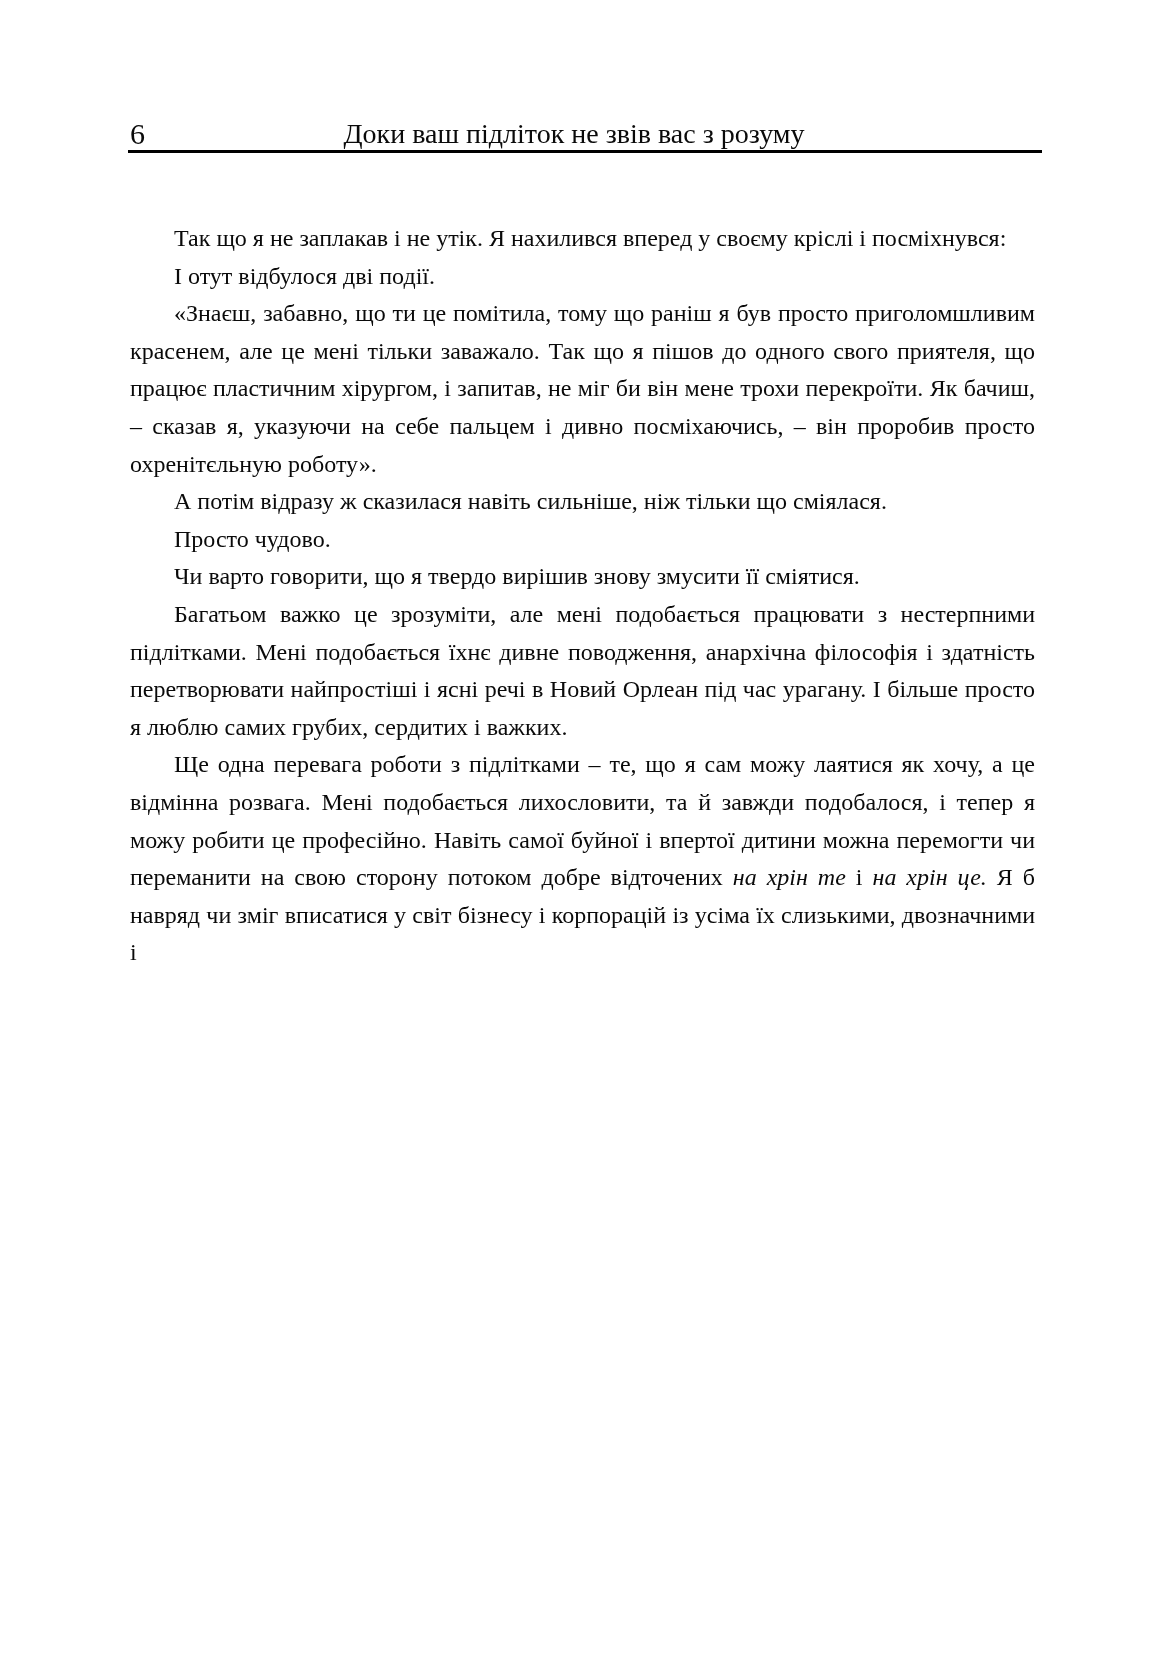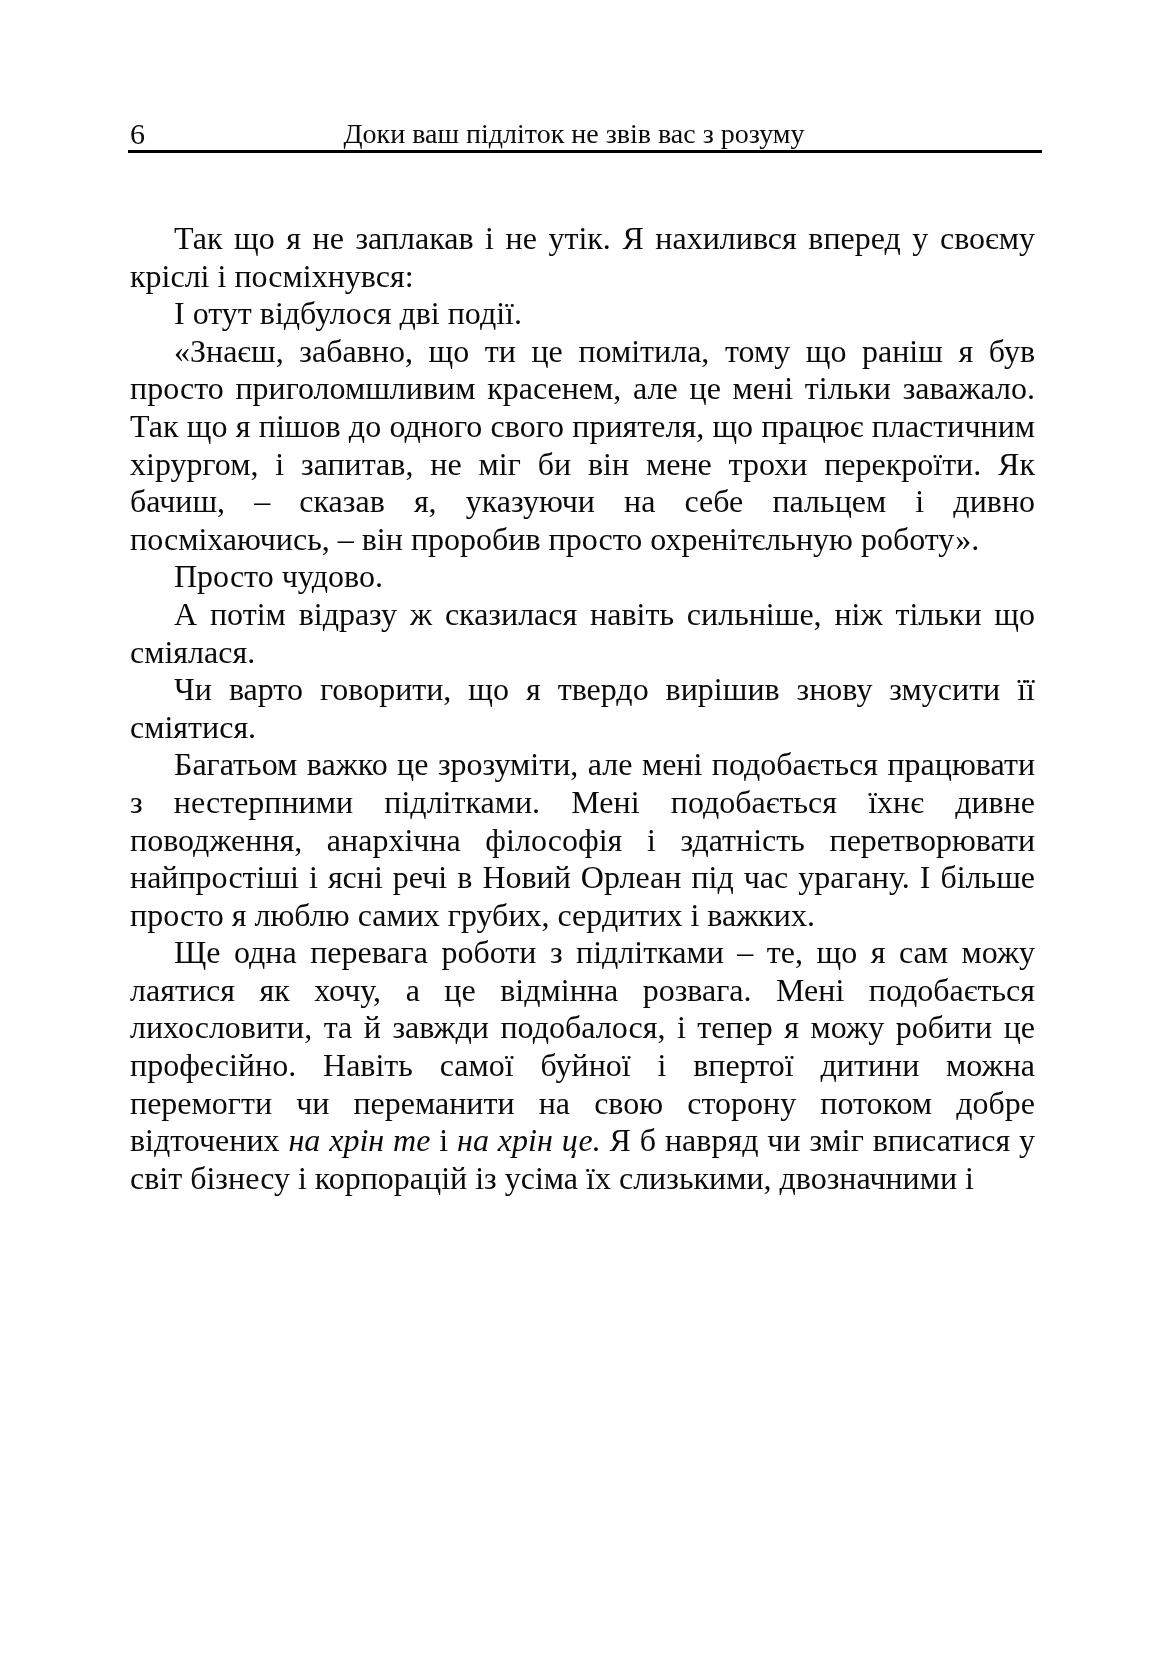--- a/index.html
+++ b/index.html
@@ -47,21 +47,21 @@
     bottom: 0;
     width: 100%;
     height: 0;
     border-bottom: 3px solid #000000;
   }
   .textblock {
     position: absolute;
     top: 220px;
     left: 130px;
     width: 905px;
-    font-size: 32px;
+    font-size: 24px;
     line-height: 37.6px;
     text-align: justify;
     color: #0a0a0a;
   }
   .textblock p.para {
     margin: 0;
     padding: 0;
     text-indent: 44px;
   }
   .textblock em {
@@ -75,20 +75,20 @@
   <div class="running-header">
     <div class="page-number">6</div>
     <div class="running-title">Доки ваш підліток не звів вас з розуму</div>
     <div class="header-rule"></div>
   </div>
 
   <div class="textblock">
       <p class="para"><span>Так що я не заплакав і не утік. Я нахилився вперед у своєму кріслі і посміхнувся:</span></p>
       <p class="para"><span>І отут відбулося дві події.</span></p>
       <p class="para"><span>«Знаєш, забавно, що ти це помітила, тому що раніш я був просто приголомшливим красенем, але це мені тільки заважало. Так що я пішов до одного свого приятеля, що працює пластичним хірургом, і запитав, не міг би він мене трохи перекроїти. Як бачиш, – сказав я, указуючи на себе пальцем і дивно посміхаючись, – він проробив просто охренітєльную роботу».</span></p>
+      <p class="para"><span>А потім відразу ж сказилася навіть сильніше, ніж тільки що сміялася.</span></p>
       <p class="para"><span>Просто чудово.</span></p>
-      <p class="para"><span>А потім відразу ж сказилася навіть сильніше, ніж тільки що сміялася.</span></p>
       <p class="para"><span>Чи варто говорити, що я твердо вирішив знову змусити її сміятися.</span></p>
       <p class="para"><span>Багатьом важко це зрозуміти, але мені подобається працювати з нестерпними підлітками. Мені подобається їхнє дивне поводження, анархічна філософія і здатність перетворювати найпростіші і ясні речі в Новий Орлеан під час урагану. І більше просто я люблю самих грубих, сердитих і важких.</span></p>
       <p class="para"><span>Ще одна перевага роботи з підлітками – те, що я сам можу лаятися як хочу, а це відмінна розвага. Мені подобається лихословити, та й завжди подобалося, і тепер я можу робити це професійно. Навіть самої буйної і впертої дитини можна перемогти чи переманити на свою сторону потоком добре відточених </span><em>на хрін те</em><span>  і </span><em>на хрін це.</em><span>  Я б навряд чи зміг вписатися у світ бізнесу і корпорацій із усіма їх слизькими, двозначними і</span></p>
     </div>
 
 </div>
 
 </body></html>

